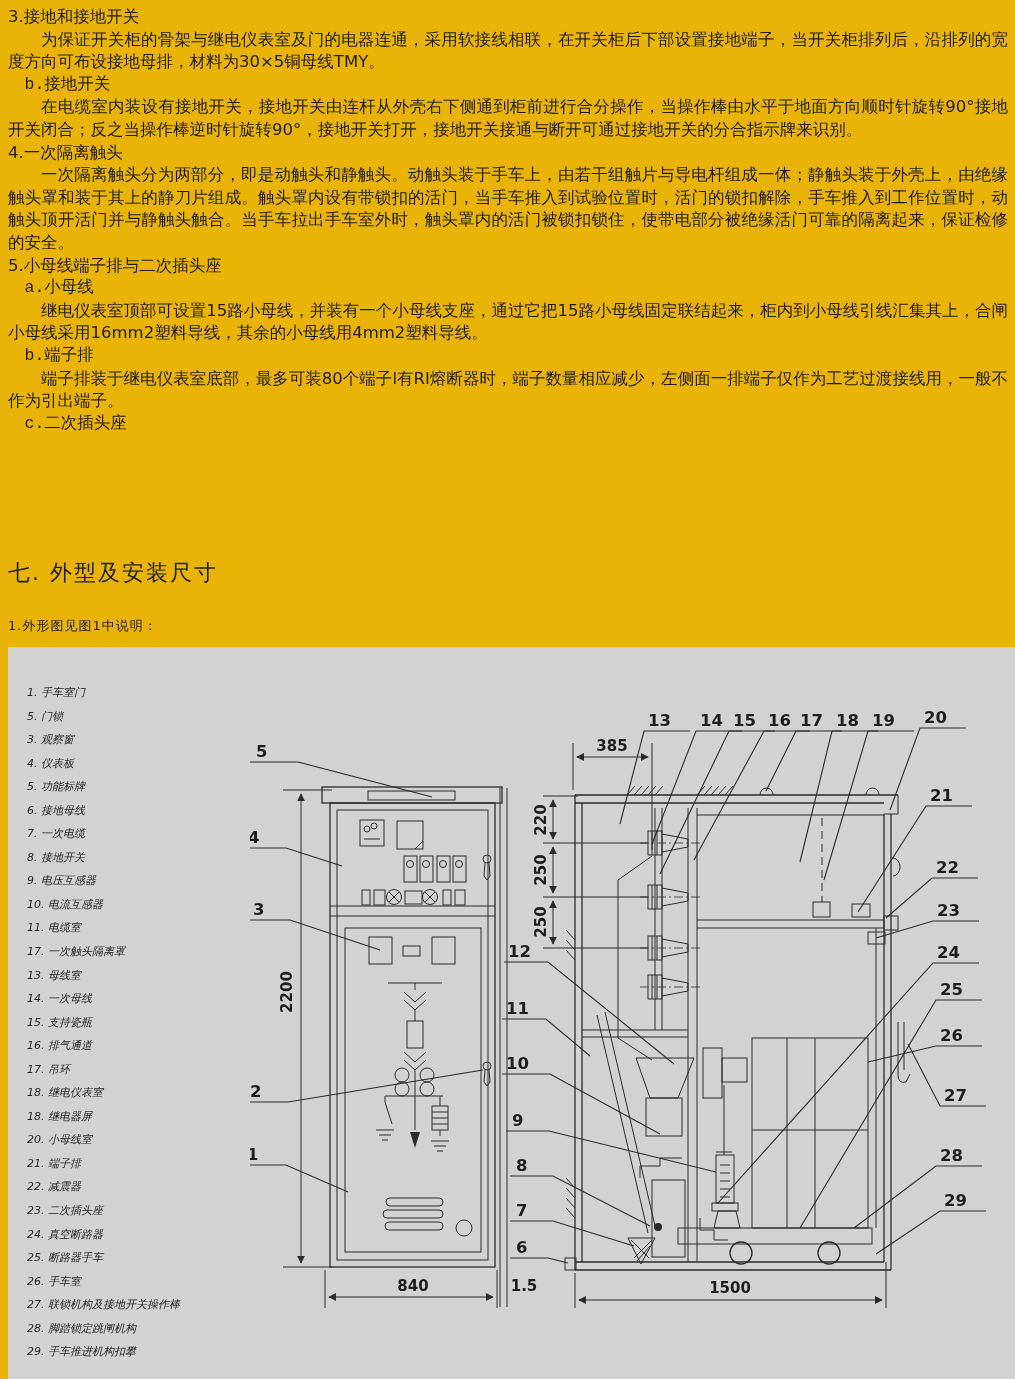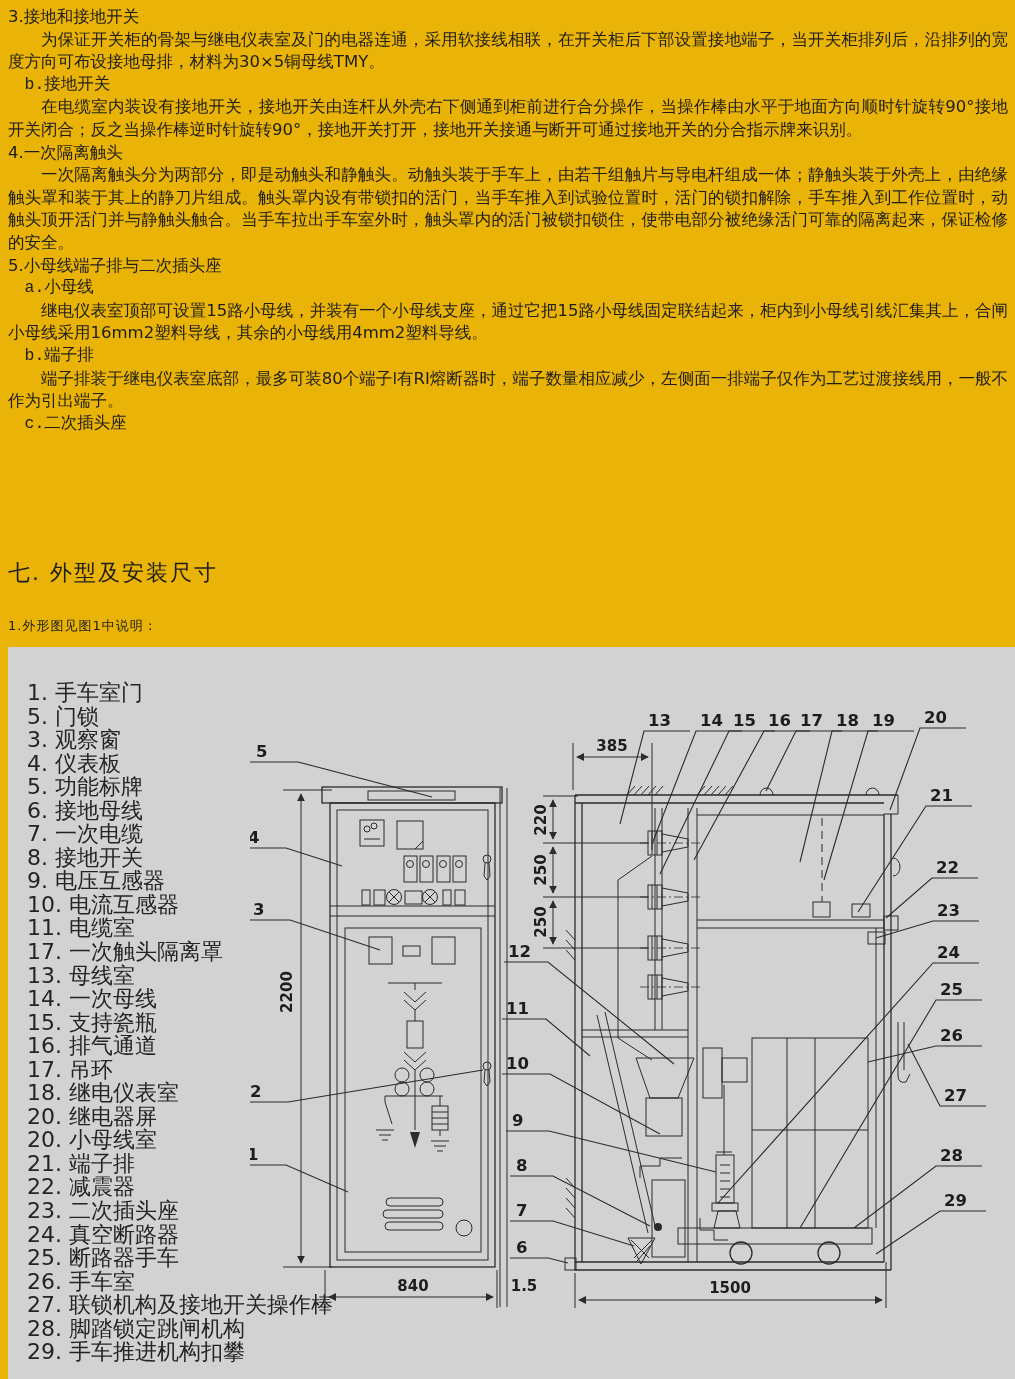--- a/index.html
+++ b/index.html
@@ -8,21 +8,21 @@
           font-family:"DejaVu Sans","Liberation Sans",sans-serif; color:var(--ink); }
   .textblock { position:absolute; left:8px; top:6px; right:7px; font-size:16.5px;
                line-height:22.6px; text-align:justify; }
   .textblock p { margin:0; }
   p.head { text-indent:0; }
   p.sub  { text-indent:1em;font-family:Liberation Mono, monospace; }
   p.para { text-indent:2em; }
   .heading7 { position:absolute; left:8px; top:558px; font-size:22px; font-weight:normal; letter-spacing:2px; }
   .fig-note { position:absolute; left:8px; top:617px; font-size:13px; letter-spacing:1px; }
   .figure-area { position:absolute; left:8px; top:647px; right:0; bottom:0; background:var(--fig-bg); }
-  .parts-list { position:absolute; left:27px; top:681px; font-size:22px; color:#242424; }
+  .parts-list { position:absolute; left:27px; top:681px; font-size:11px; color:#242424;font-style:italic; }
   .pl-item { height:23.55px; line-height:23.55px; white-space:nowrap; }
   .drawing { position:absolute; left:250px; top:647px; }
   .caption { position:absolute; left:494px; top:1331px; font-size:19px; letter-spacing:1px; color:#2a2a2a; }
   .caption sub { font-size:12px; }
   
   .dr  { stroke:var(--line); fill:none; stroke-width:1.3; }
   .dr2 { stroke:var(--line); fill:none; stroke-width:1; }
   .ld  { stroke:var(--line); fill:none; stroke-width:1.1; }
   .dm  { stroke:var(--line); fill:none; stroke-width:1; }
   .fill{ fill:var(--line); stroke:none; }
@@ -68,21 +68,21 @@
     <div class="pl-item">9. 电压互感器</div>
     <div class="pl-item">10. 电流互感器</div>
     <div class="pl-item">11. 电缆室</div>
     <div class="pl-item">17. 一次触头隔离罩</div>
     <div class="pl-item">13. 母线室</div>
     <div class="pl-item">14. 一次母线</div>
     <div class="pl-item">15. 支持瓷瓶</div>
     <div class="pl-item">16. 排气通道</div>
     <div class="pl-item">17. 吊环</div>
     <div class="pl-item">18. 继电仪表室</div>
-    <div class="pl-item">20. 继电器屏</div>
+    <div class="pl-item">18. 继电器屏</div>
     <div class="pl-item">20. 小母线室</div>
     <div class="pl-item">21. 端子排</div>
     <div class="pl-item">22. 减震器</div>
     <div class="pl-item">23. 二次插头座</div>
     <div class="pl-item">24. 真空断路器</div>
     <div class="pl-item">25. 断路器手车</div>
     <div class="pl-item">26. 手车室</div>
     <div class="pl-item">27. 联锁机构及接地开关操作棒</div>
     <div class="pl-item">28. 脚踏锁定跳闸机构</div>
     <div class="pl-item">29. 手车推进机构扣攀</div>

